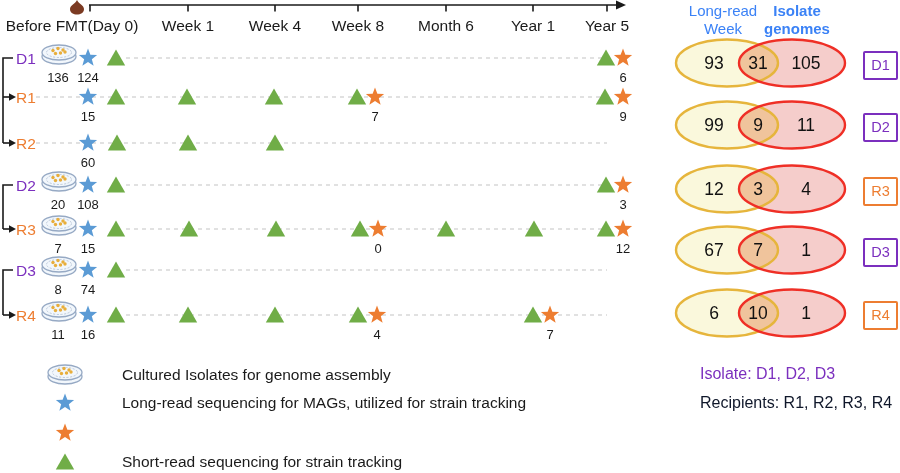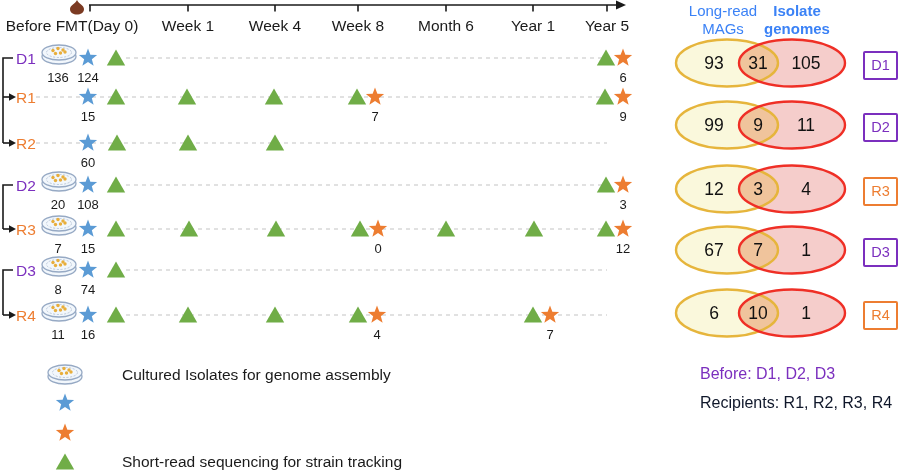--- a/index.html
+++ b/index.html
@@ -199,21 +199,21 @@
         <path d="M377.00,305.40L379.37,311.74L386.13,312.03L380.83,316.25L382.64,322.77L377.00,319.03L371.36,322.77L373.17,316.25L367.87,312.03L374.63,311.74Z" fill="#ED7D31"></path>
         <text x="377" y="339" font-size="13" fill="#1a1a1a" text-anchor="middle">4</text>
         <polygon points="523.8,322.5 542.2,322.5 533,306.5" fill="#70AD47"></polygon>
         <path d="M550.00,305.40L552.37,311.74L559.13,312.03L553.83,316.25L555.64,322.77L550.00,319.03L544.36,322.77L546.17,316.25L540.87,312.03L547.63,311.74Z" fill="#ED7D31"></path>
         <text x="550" y="339" font-size="13" fill="#1a1a1a" text-anchor="middle">7</text>
       </g>
     </svg>
 
   <div class="venn-header" style="left:673px;">
     <div>Long-read</div>
-    <div>MAGs</div>
+    <div>Week</div>
   </div>
   <div class="venn-header" style="left:747px;font-weight:bold;">
     <div>Isolate</div>
     <div>genomes</div>
   </div>
 
   <div id="venn-area">
       <svg width="186" height="56" class="venn-svg" style="top: 35px;">
         <defs>
           <clipPath id="clipY0">
@@ -314,34 +314,35 @@
           </svg>
         </span>
       <span class="legend-label">Cultured Isolates for genome assembly</span>
     </div>
     <div class="legend-item" style="left:46px;top:390px;">
       <span class="legend-icon">
           <svg width="40" height="28">
             <path d="M19.00,4.40L21.37,10.74L28.13,11.03L22.83,15.25L24.64,21.77L19.00,18.03L13.36,21.77L15.17,15.25L9.87,11.03L16.63,10.74Z" fill="#5B9BD5"></path>
           </svg>
         </span>
+      <span class="legend-label">Long-read sequencing for MAGs, utilized for strain tracking</span>
     </div>
     <div class="legend-item" style="left:46px;top:420px;">
       <span class="legend-icon">
           <svg width="40" height="28">
             <path d="M19.00,4.40L21.37,10.74L28.13,11.03L22.83,15.25L24.64,21.77L19.00,18.03L13.36,21.77L15.17,15.25L9.87,11.03L16.63,10.74Z" fill="#ED7D31"></path>
           </svg>
         </span>
     </div>
     <div class="legend-item" style="left:46px;top:449px;">
       <span class="legend-icon">
           <svg width="40" height="28">
             <polygon points="9.8,21.5 28.2,21.5 19,5.5" fill="#70AD47"></polygon>
           </svg>
         </span>
       <span class="legend-label">Short-read sequencing for strain tracking</span>
     </div>
   </div>
 
-  <div class="footer-line" id="footer-donors" style="left: 700px; top: 365px; color: rgb(123, 47, 190);">Before: D1, D2, D3</div>
+  <div class="footer-line" id="footer-donors" style="left: 700px; top: 365px; color: rgb(123, 47, 190);">Isolate: D1, D2, D3</div>
   <div class="footer-line" id="footer-recipients" style="left: 700px; top: 394px; color: #0f172a;">Recipients: R1, R2, R3, R4</div>
 
 </div>
 
 </body></html>

